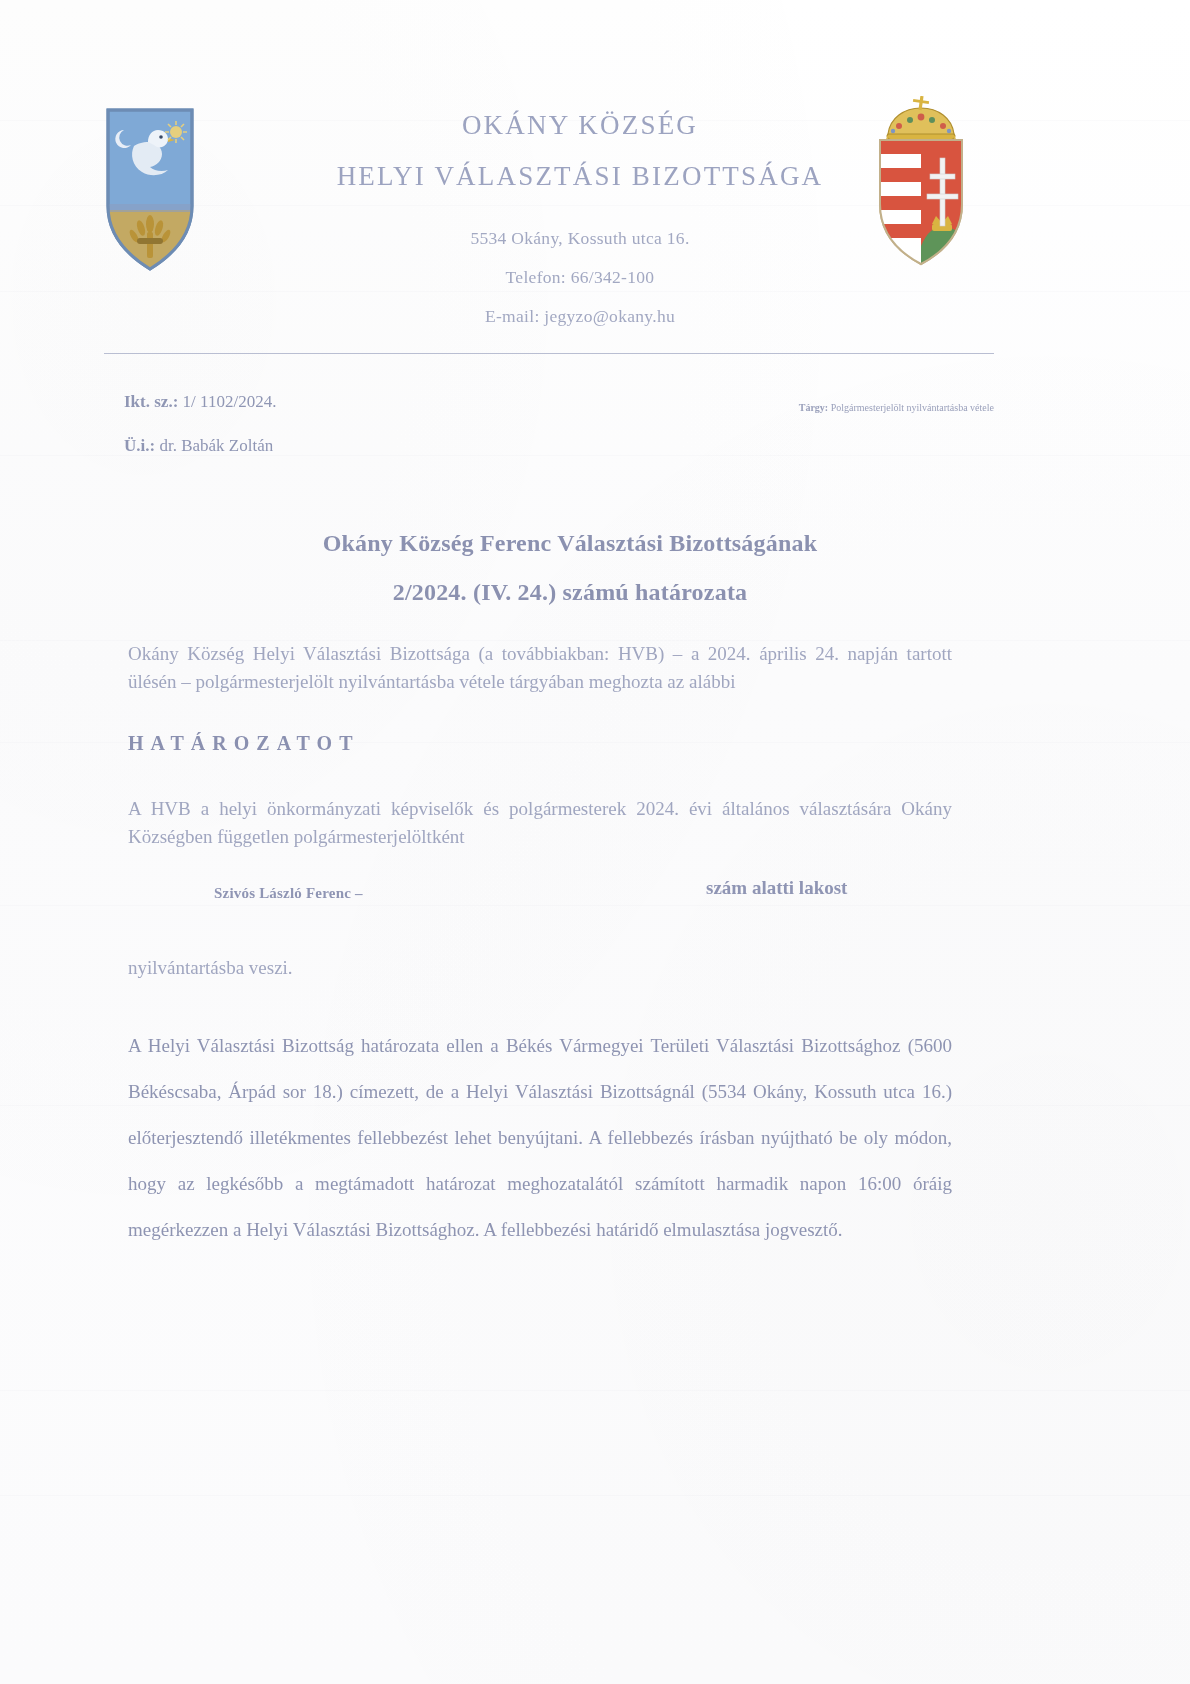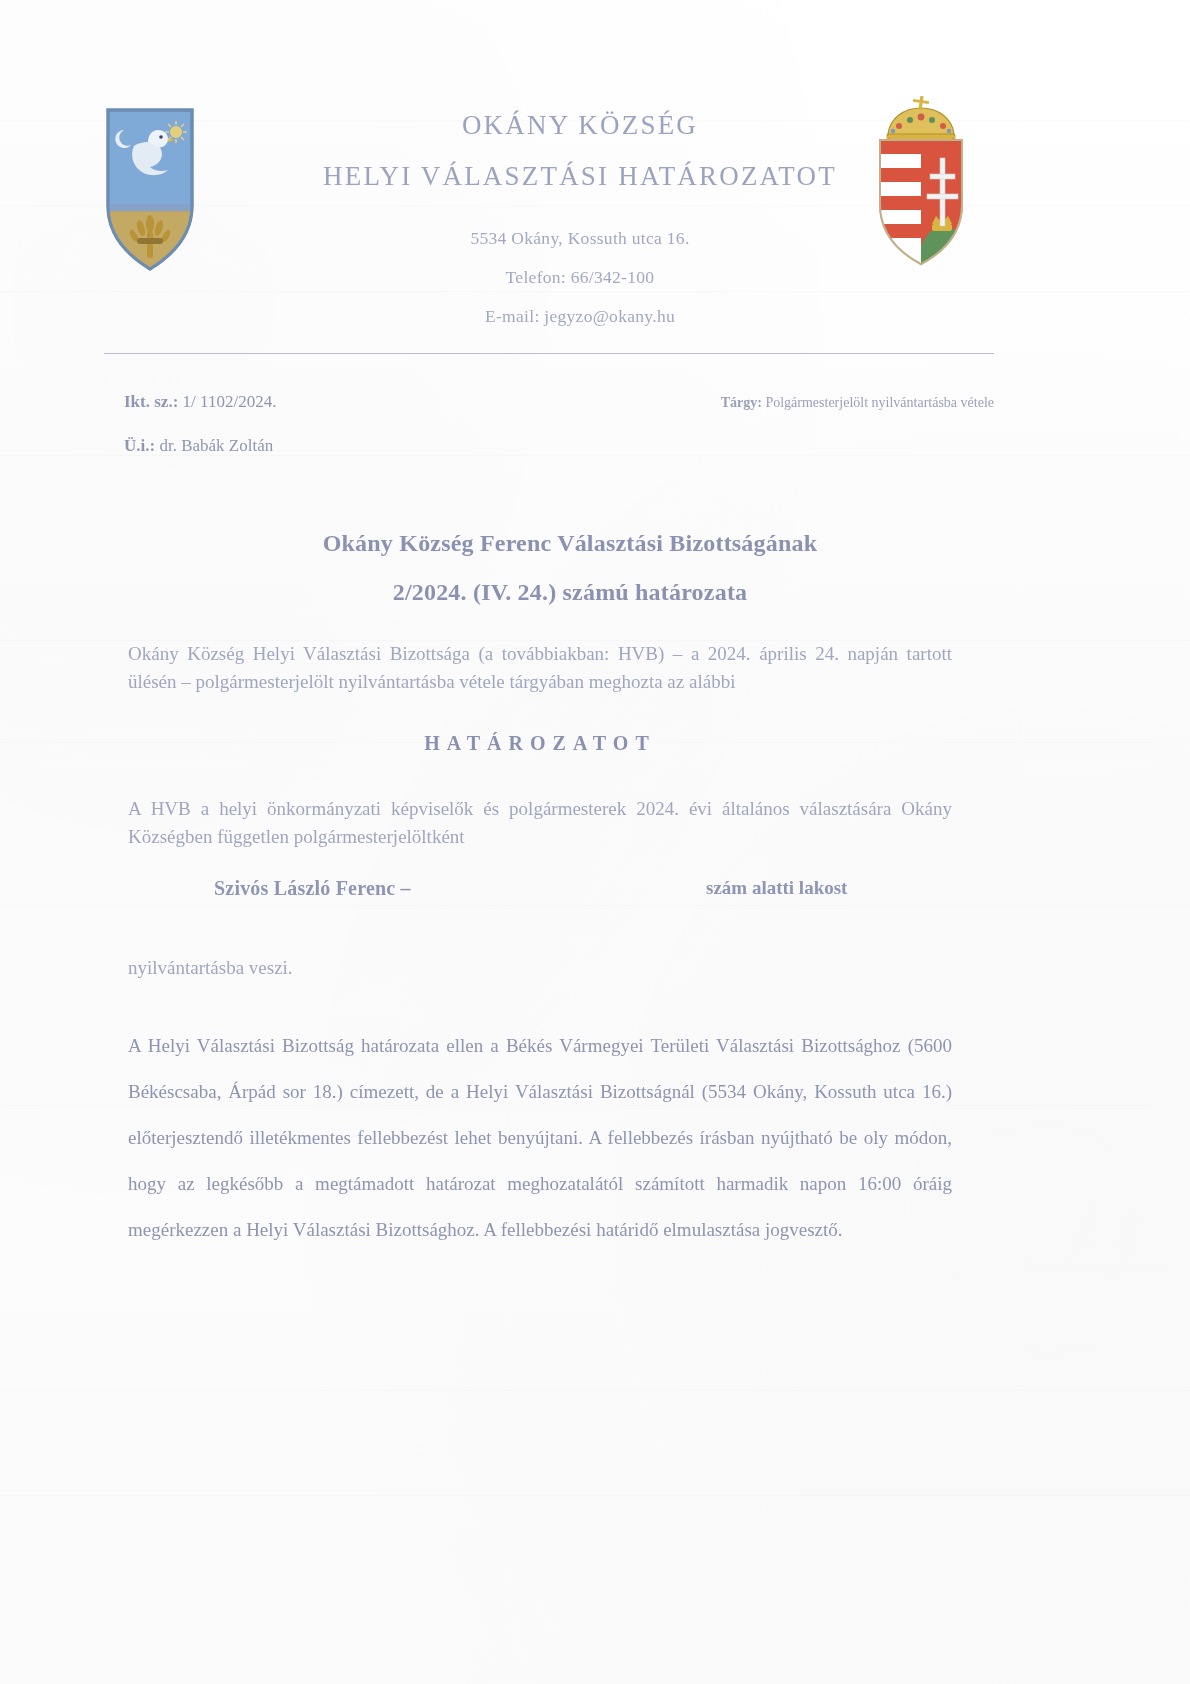--- a/index.html
+++ b/index.html
@@ -120,22 +120,22 @@
     font-weight: bold;
     color: #8f96b4;
     text-align: center;
   }
   .ikt .light {
     font-weight: normal;
   }
   .targy {
     position: absolute;
     right: 0;
-    top: 3px;
-    font-size: 14px;
+    top: 10px;
+    font-size: 10px;
     color: #9aa0bb;
   }
   .targy b {
     font-weight: bold;
   }
   .ugy {
     position: absolute;
     left: 0;
     top: 44px;
     font-size: 17px;
@@ -177,37 +177,36 @@
     font-size: 19px;
     line-height: 28px;
     text-align: justify;
     color: #a0a6c0;
   }
   p.para.justify-full {
     text-align: justify;
     text-align-last: left;
   }
   .decision-word {
-    text-align: center;
     font-size: 20px;
     font-weight: bold;
     letter-spacing: 7px;
     color: #8a90b0;
     margin: 36px 0 40px 0;
   }
   .name-row {
     position: relative;
     height: 42px;
     margin: 26px 0 28px 0;
   }
   .name-left {
     position: absolute;
     left: 86px;
-    top: 0;
-    font-size: 20px;
+    top: 8px;
+    font-size: 15px;
     font-weight: bold;
     color: #8f95b4;
     letter-spacing: 0.2px;
   }
   .name-right {
     position: absolute;
     left: 578px;
     top: 0;
     font-size: 19px;
     font-weight: bold;
@@ -346,21 +345,21 @@
           <rect x="74" y="62" width="5" height="68" fill="#f2f2f2" stroke="#cfcfcf" stroke-width="0.6"></rect>
           <rect x="64" y="78" width="25" height="5" fill="#f2f2f2" stroke="#cfcfcf" stroke-width="0.6"></rect>
           <rect x="61" y="98" width="31" height="5" fill="#f2f2f2" stroke="#cfcfcf" stroke-width="0.6"></rect>
         </g>
         <path d="M14 44 H96 V108 C96 140 74 158 55 168 C36 158 14 140 14 108 Z" fill="none" stroke="#c2b08a" stroke-width="2"></path>
       </svg>
     </div>
 
     <div class="header-center">
       <div class="org-line1">OKÁNY KÖZSÉG</div>
-      <div class="org-line2">HELYI VÁLASZTÁSI HATÁROZATOT</div>
+      <div class="org-line2">HELYI VÁLASZTÁSI BIZOTTSÁGA</div>
       <div class="contact-line">5534 Okány, Kossuth utca 16.</div>
       <div class="contact-line">Telefon: 66/342-100</div>
       <div class="contact-line">E-mail: jegyzo@okany.hu</div>
     </div>
   </div>
 
   <div class="rule"></div>
 
   <div class="meta">
     <div class="meta-row1">

